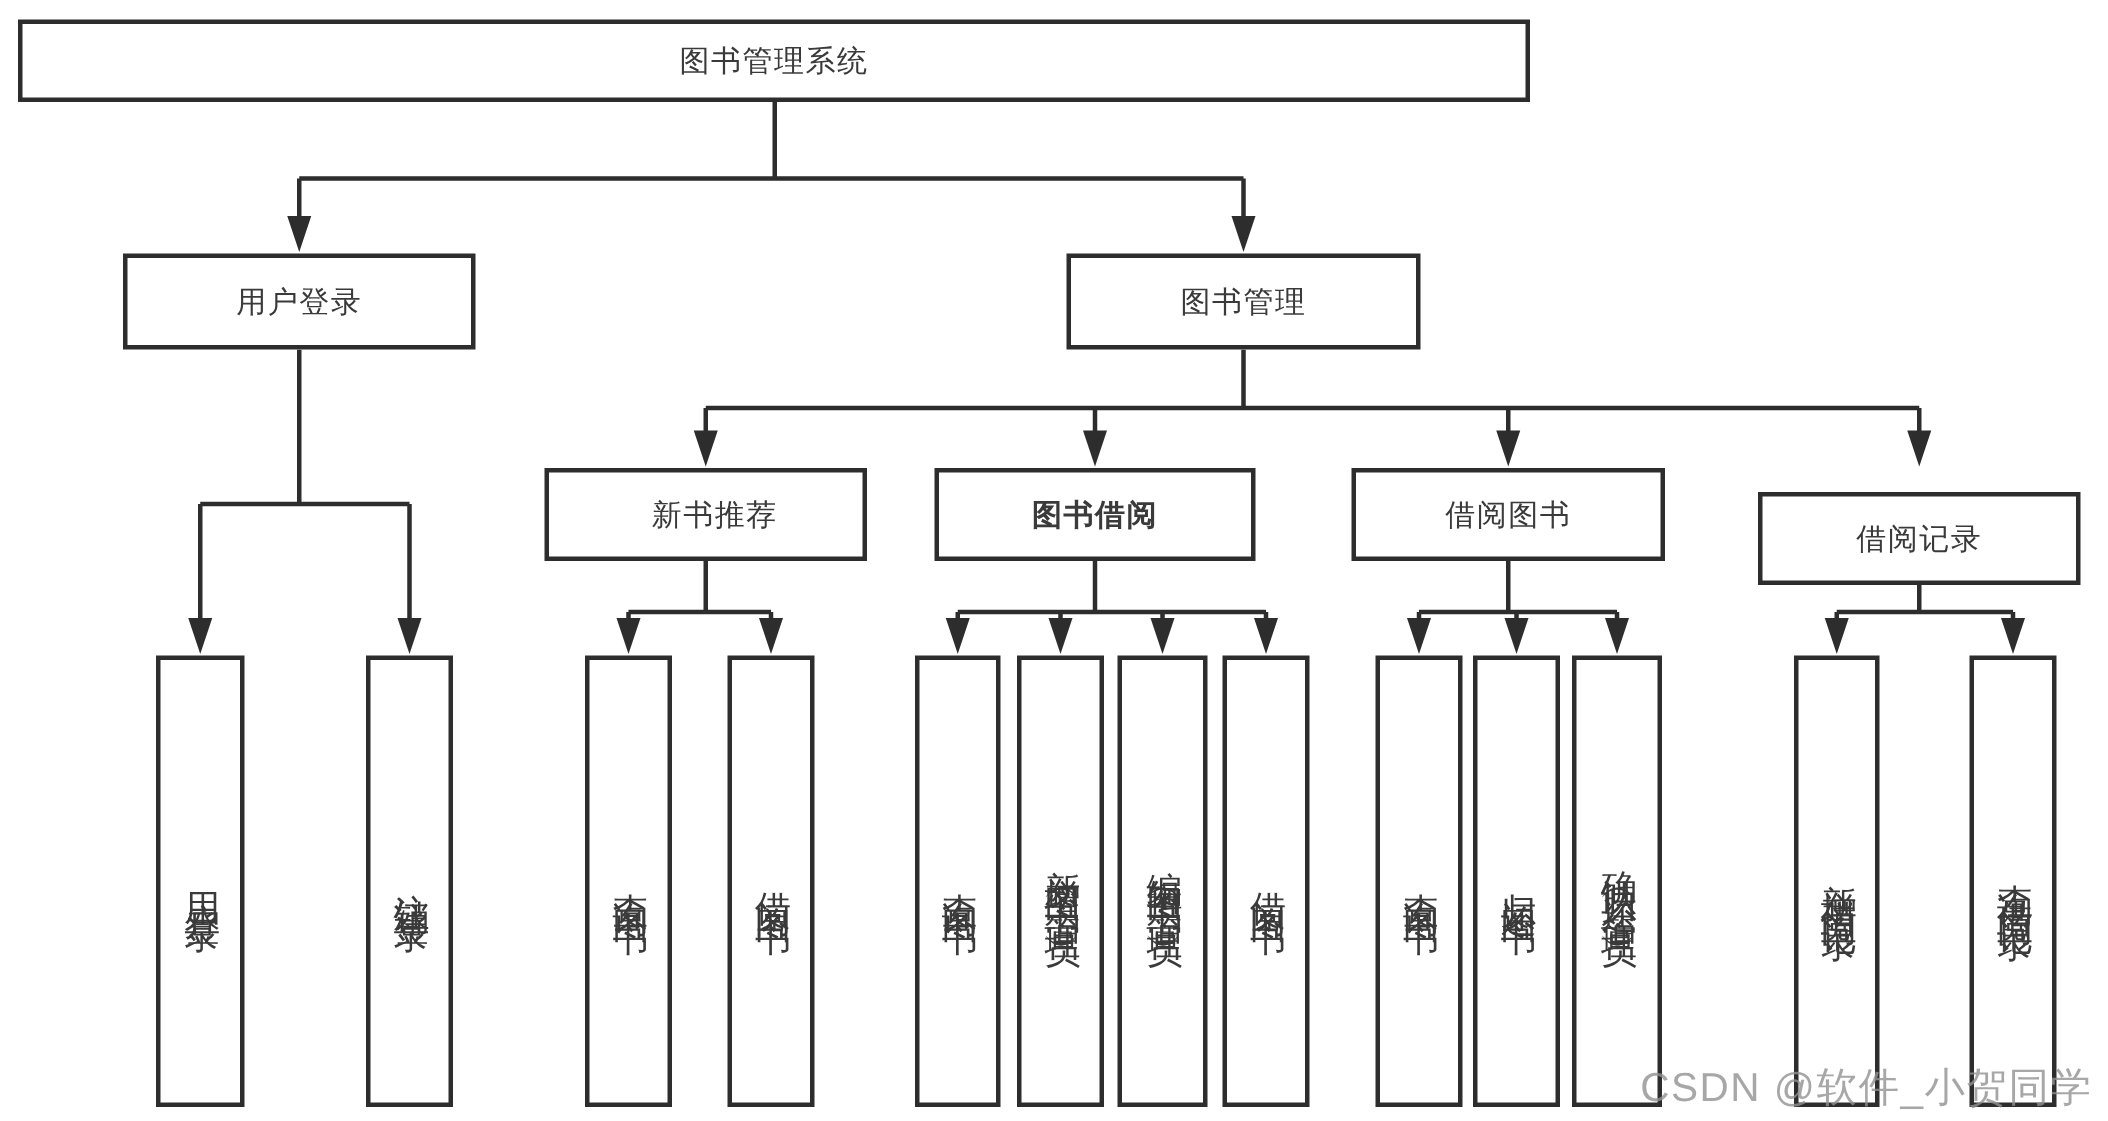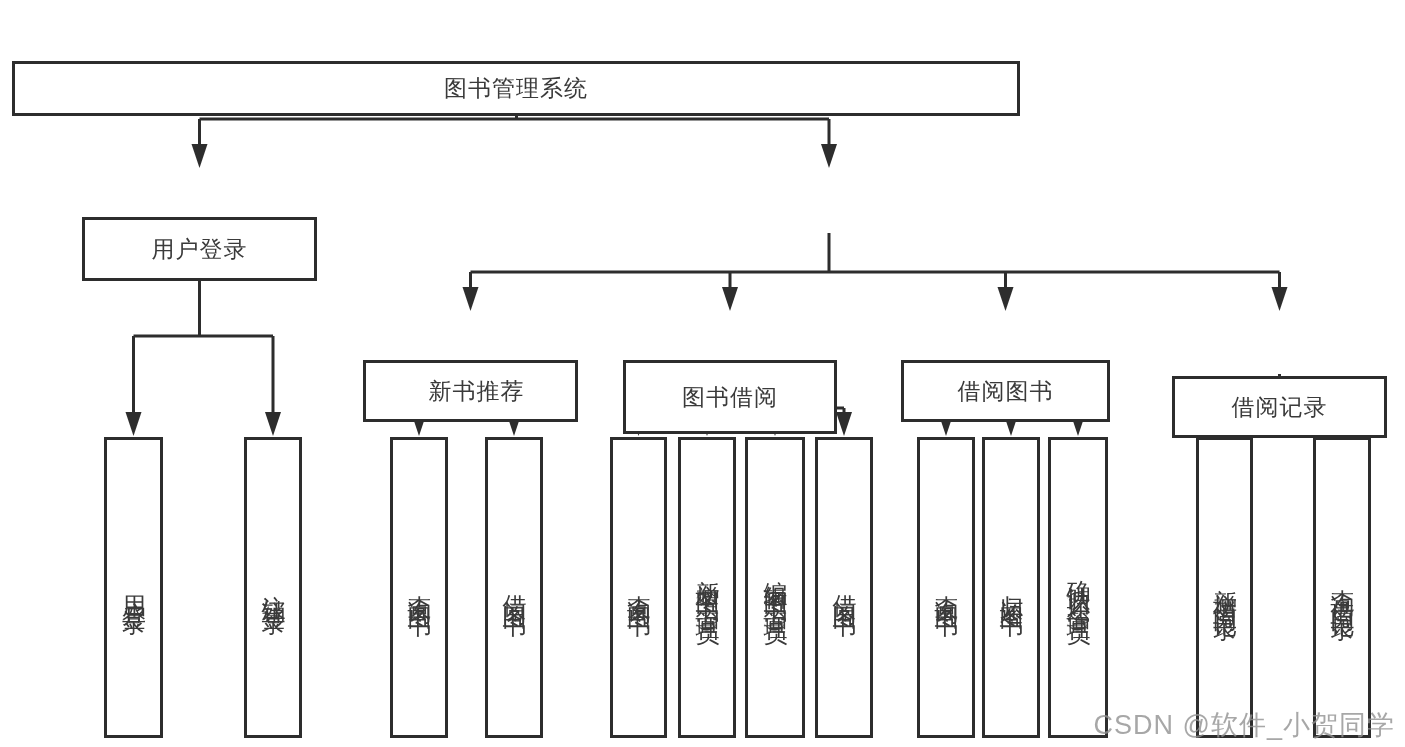--- a/index.html
+++ b/index.html
@@ -13,34 +13,34 @@
   }
   svg.wires{position:absolute;left:0;top:0;pointer-events:none;}
   .box{
     position:absolute;
     box-sizing:border-box;
     background:#ffffff;
     border:3px solid #2d2d2d;
     display:flex;align-items:center;justify-content:center;
     color:#3a3a3a;
   }
-  .hbox{font-size:23px;letter-spacing:1px;margin-top:48px;}
+  .hbox{font-size:20px;letter-spacing:1px;}
   .vbox span{
     writing-mode:vertical-rl;
     font-size:24px;
     letter-spacing:6px;
     line-height:1.2;
     white-space:nowrap;
   }
   
   .b-root {left:12px; top:13px; width:1008px;height:55px;}
   .b-login{left:82px; top:169px;width:235px; height:64px;}
   .b-mgmt {left:711px;top:169px;width:236px; height:64px;}
   .b-l3-0 {left:363px;top:312px;width:215px; height:62px;padding-left:12px;}
-  .b-l3-1 {left:623px;top:312px;width:214px; height:74px;}
+  .b-l3-1 {left:623px;top:312px;width:214px; height:62px;font-weight:bold;}
   .b-l3-2 {left:901px;top:312px;width:209px; height:62px;}
   .b-l3-3 {left:1172px;top:328px;width:215px;height:62px;}
   
   .leaf{top:437px;height:301px;}
   .lf0 {left:104px; width:59px;}
   .lf1 {left:244px; width:58px;}
   .lf2 {left:390px; width:58px;}
   .lf3 {left:485px; width:58px;}
   .lf4 {left:610px; width:57px;}
   .lf5 {left:678px; width:58px;}
@@ -98,20 +98,23 @@
     </g>
   </svg>
 
   <div class="box hbox b-root">
     <span>图书管理系统</span>
   </div>
 
   <div class="box hbox b-login">
     <span>用户登录</span>
   </div>
+  <div class="box hbox b-mgmt">
+    <span>图书管理</span>
+  </div>
 
   <div class="box hbox b-l3-0">
     <span>新书推荐</span>
   </div>
   <div class="box hbox b-l3-1">
     <span>图书借阅</span>
   </div>
   <div class="box hbox b-l3-2">
     <span>借阅图书</span>
   </div>

